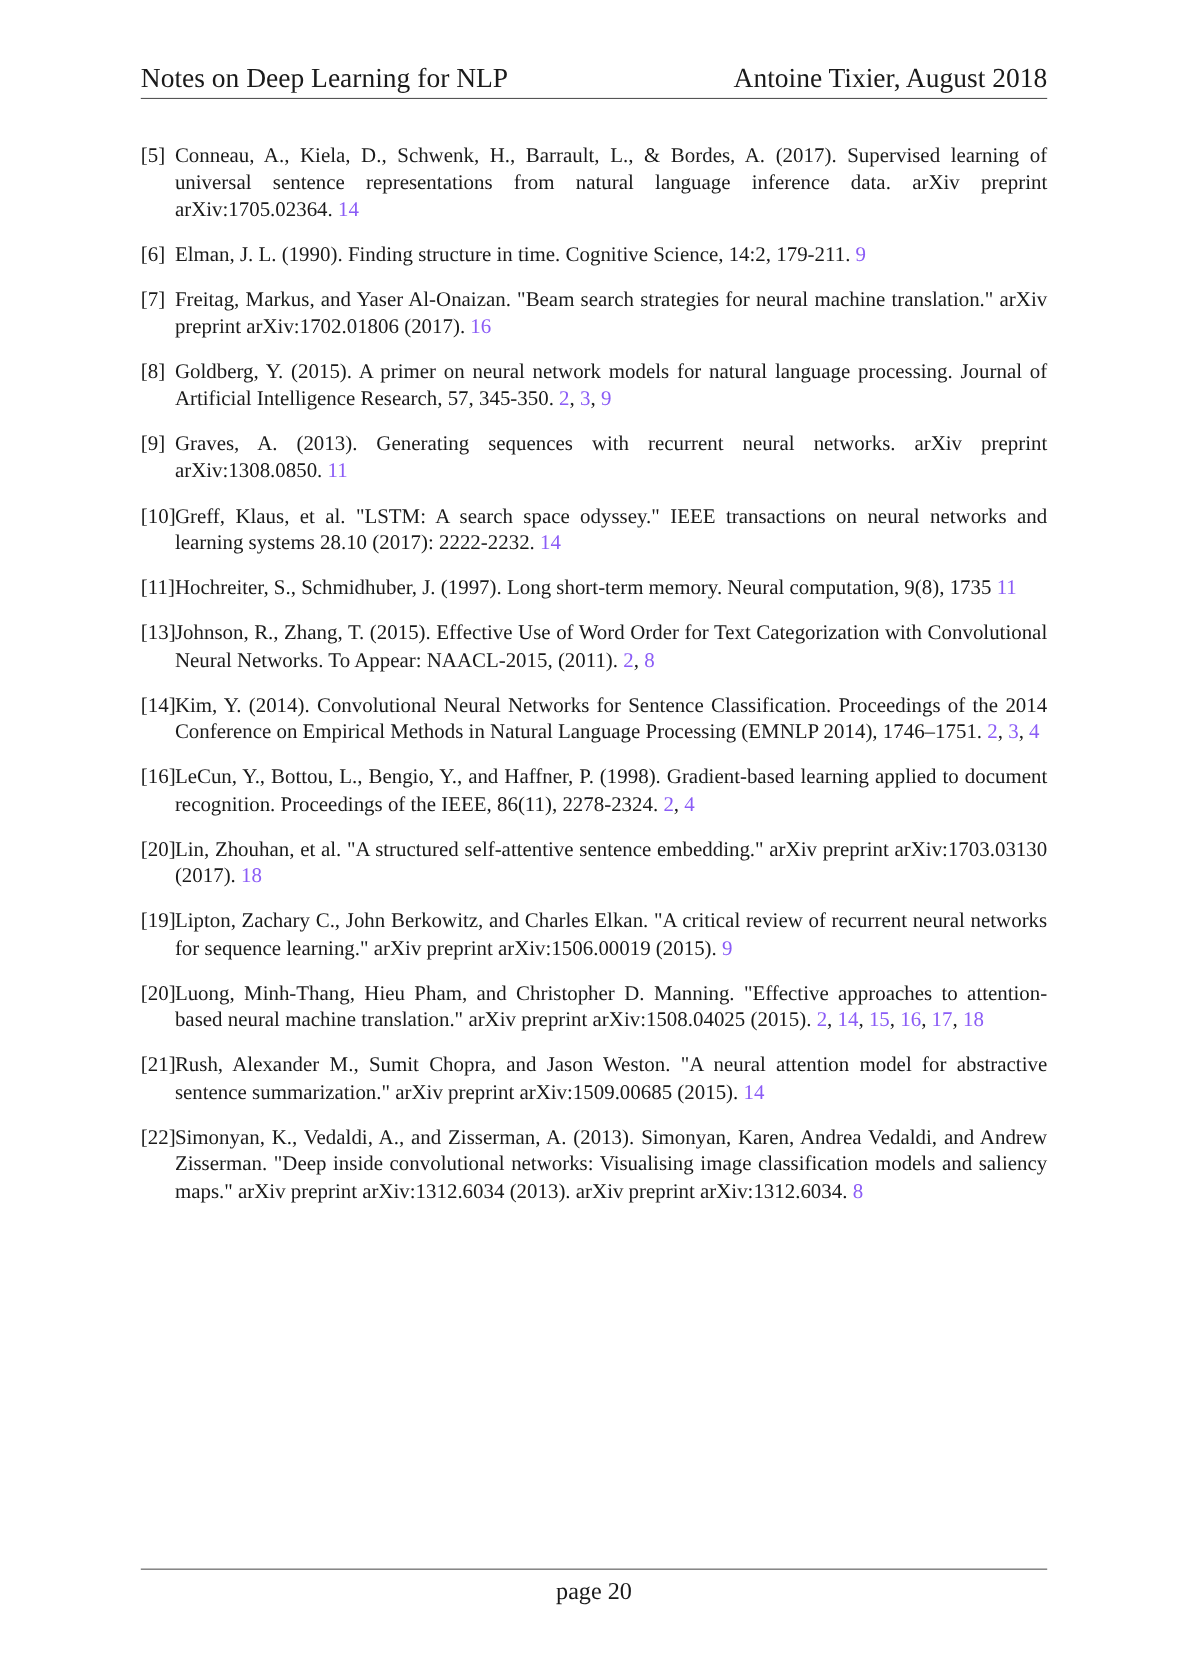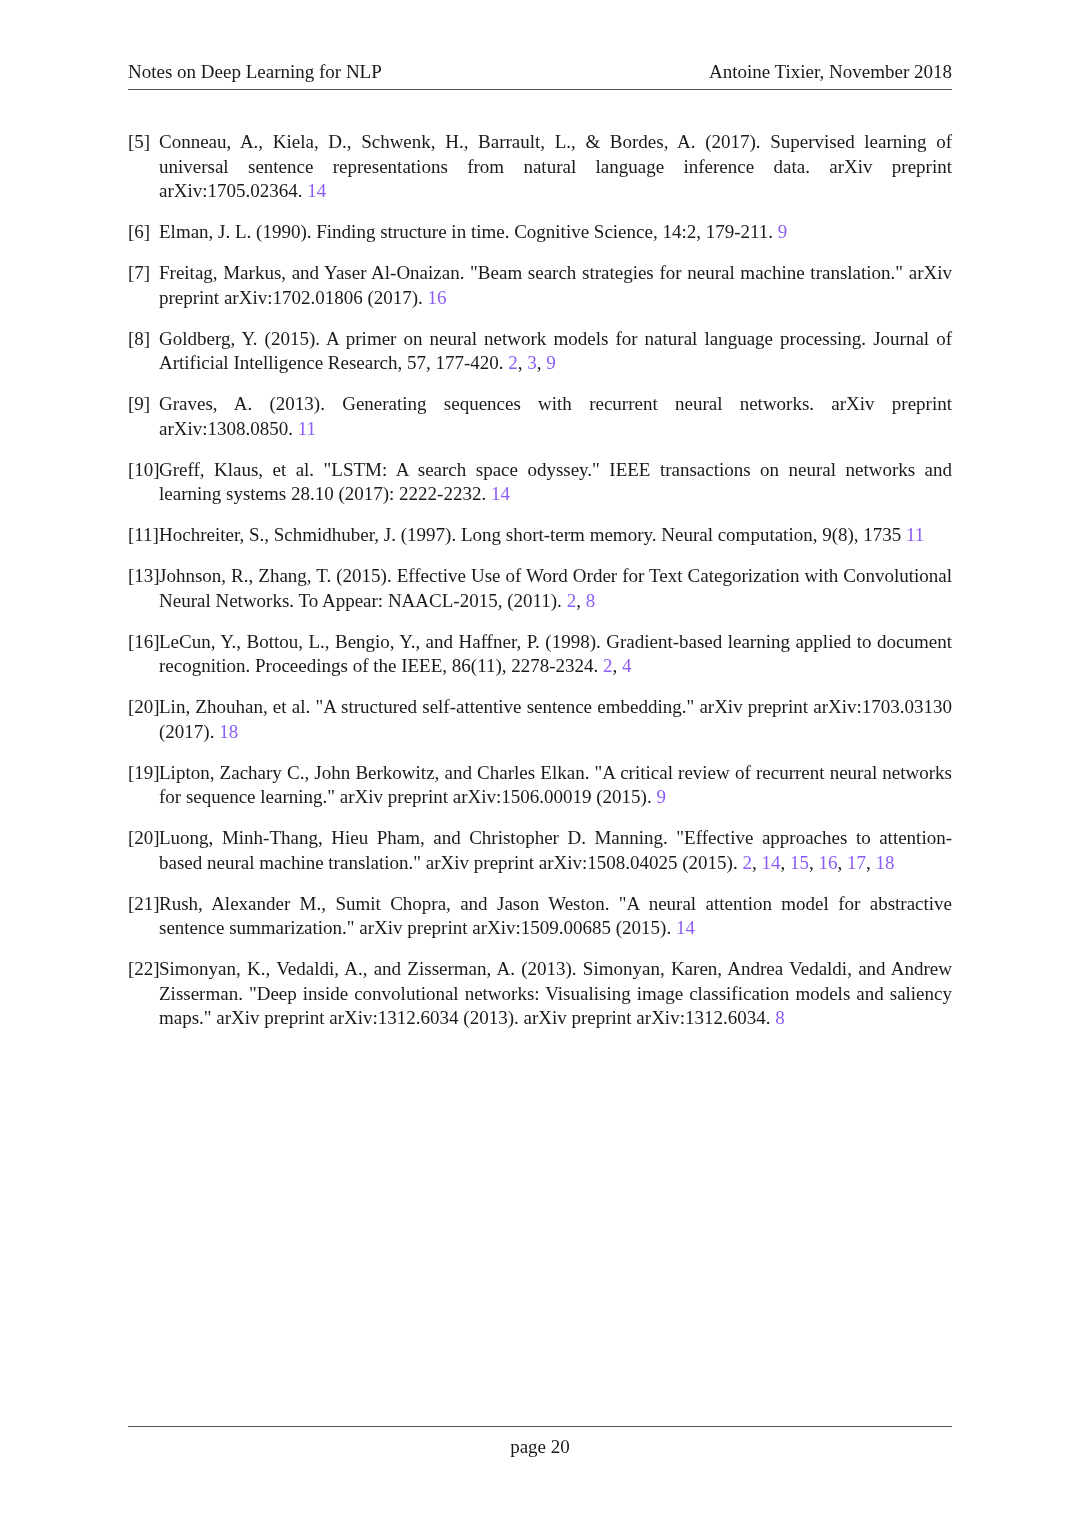--- a/index.html
+++ b/index.html
@@ -21,21 +21,21 @@
       width: 824px;
       top: 0;
     }
     .running-header {
       position: absolute;
       top: 60px;
       left: 0;
       width: 824px;
       display: flex;
       justify-content: space-between;
-      font-size: 19px;
+      font-size: 25px;
       line-height: 24px;
       padding-bottom: 5px;
       border-bottom: 1.3px solid #555;
     }
     .refs {
       position: absolute;
       top: 130px;
       left: 0;
       width: 824px;
     }
@@ -60,44 +60,45 @@
       text-decoration: none;
       cursor: pointer;
     }
     .running-footer {
       position: absolute;
       top: 1426px;
       left: 0;
       width: 824px;
       border-top: 1.3px solid #555;
       text-align: center;
-      font-size: 19px;
+      font-size: 22px;
       padding-top: 8px;
       line-height: 24px;
     }
   </style>
 </head>
 <body>
 
 <div class="page">
   <div class="running-header">
     <span>Notes on Deep Learning for NLP</span>
-    <span>Antoine Tixier, November 2018</span>
+    <span>Antoine Tixier, August 2018</span>
   </div>
 
   <div class="refs" id="refs">
 
   <div class="ref"><span class="label">[5]</span><span>Conneau, A., Kiela, D., Schwenk, H., Barrault, L., &amp; Bordes, A. (2017). Supervised learning of universal sentence representations from natural language inference data. arXiv preprint arXiv:1705.02364.</span> <a class="backref">14</a></div>
       <div class="ref"><span class="label">[6]</span><span>Elman, J. L. (1990). Finding structure in time. Cognitive Science, 14:2, 179-211.</span> <a class="backref">9</a></div>
       <div class="ref"><span class="label">[7]</span><span>Freitag, Markus, and Yaser Al-Onaizan. "Beam search strategies for neural machine transla­tion." arXiv preprint arXiv:1702.01806 (2017).</span> <a class="backref">16</a></div>
-      <div class="ref"><span class="label">[8]</span><span>Goldberg, Y. (2015). A primer on neural network models for natural language processing. Journal of Artificial Intelligence Research, 57, 177-420.</span> <a class="backref">2</a>, <a class="backref">3</a>, <a class="backref">9</a></div>
+      <div class="ref"><span class="label">[8]</span><span>Goldberg, Y. (2015). A primer on neural network models for natural language processing. Journal of Artificial Intelligence Research, 57, 345-350.</span> <a class="backref">2</a>, <a class="backref">3</a>, <a class="backref">9</a></div>
       <div class="ref"><span class="label">[9]</span><span>Graves, A. (2013). Generating sequences with recurrent neural networks. arXiv preprint arXiv:1308.0850.</span> <a class="backref">11</a></div>
       <div class="ref two-digit"><span class="label">[10]</span><span>Greff, Klaus, et al. "LSTM: A search space odyssey." IEEE transactions on neural networks and learning systems 28.10 (2017): 2222-2232.</span> <a class="backref">14</a></div>
       <div class="ref two-digit"><span class="label">[11]</span><span>Hochreiter, S., Schmidhuber, J. (1997). Long short-term memory. Neural computation, 9(8), 1735</span> <a class="backref">11</a></div>
       <div class="ref two-digit"><span class="label">[13]</span><span>Johnson, R., Zhang, T. (2015). Effective Use of Word Order for Text Categorization with Convolutional Neural Networks. To Appear: NAACL-2015, (2011).</span> <a class="backref">2</a>, <a class="backref">8</a></div>
+      <div class="ref two-digit"><span class="label">[14]</span><span>Kim, Y. (2014). Convolutional Neural Networks for Sentence Classification. Proceedings of the 2014 Conference on Empirical Methods in Natural Language Processing (EMNLP 2014), 1746–1751.</span> <a class="backref">2</a>, <a class="backref">3</a>, <a class="backref">4</a></div>
       <div class="ref two-digit"><span class="label">[16]</span><span>LeCun, Y., Bottou, L., Bengio, Y., and Haffner, P. (1998). Gradient-based learning applied to document recognition. Proceedings of the IEEE, 86(11), 2278-2324.</span> <a class="backref">2</a>, <a class="backref">4</a></div>
       <div class="ref two-digit"><span class="label">[20]</span><span>Lin, Zhouhan, et al. "A structured self-attentive sentence embedding." arXiv preprint arXiv:1703.03130 (2017).</span> <a class="backref">18</a></div>
       <div class="ref two-digit"><span class="label">[19]</span><span>Lipton, Zachary C., John Berkowitz, and Charles Elkan. "A critical review of recurrent neural networks for sequence learning." arXiv preprint arXiv:1506.00019 (2015).</span> <a class="backref">9</a></div>
       <div class="ref two-digit"><span class="label">[20]</span><span>Luong, Minh-Thang, Hieu Pham, and Christopher D. Manning. "Effective approaches to attention-based neural machine translation." arXiv preprint arXiv:1508.04025 (2015).</span> <a class="backref">2</a>, <a class="backref">14</a>, <a class="backref">15</a>, <a class="backref">16</a>, <a class="backref">17</a>, <a class="backref">18</a></div>
       <div class="ref two-digit"><span class="label">[21]</span><span>Rush, Alexander M., Sumit Chopra, and Jason Weston. "A neural attention model for abstractive sentence summarization." arXiv preprint arXiv:1509.00685 (2015).</span> <a class="backref">14</a></div>
       <div class="ref two-digit"><span class="label">[22]</span><span>Simonyan, K., Vedaldi, A., and Zisserman, A. (2013). Simonyan, Karen, Andrea Vedaldi, and Andrew Zisserman. "Deep inside convolutional networks: Visualising image classifi­cation models and saliency maps." arXiv preprint arXiv:1312.6034 (2013). arXiv preprint arXiv:1312.6034.</span> <a class="backref">8</a></div>
     </div>
 
   <div class="running-footer">
     <span>page 20</span>

